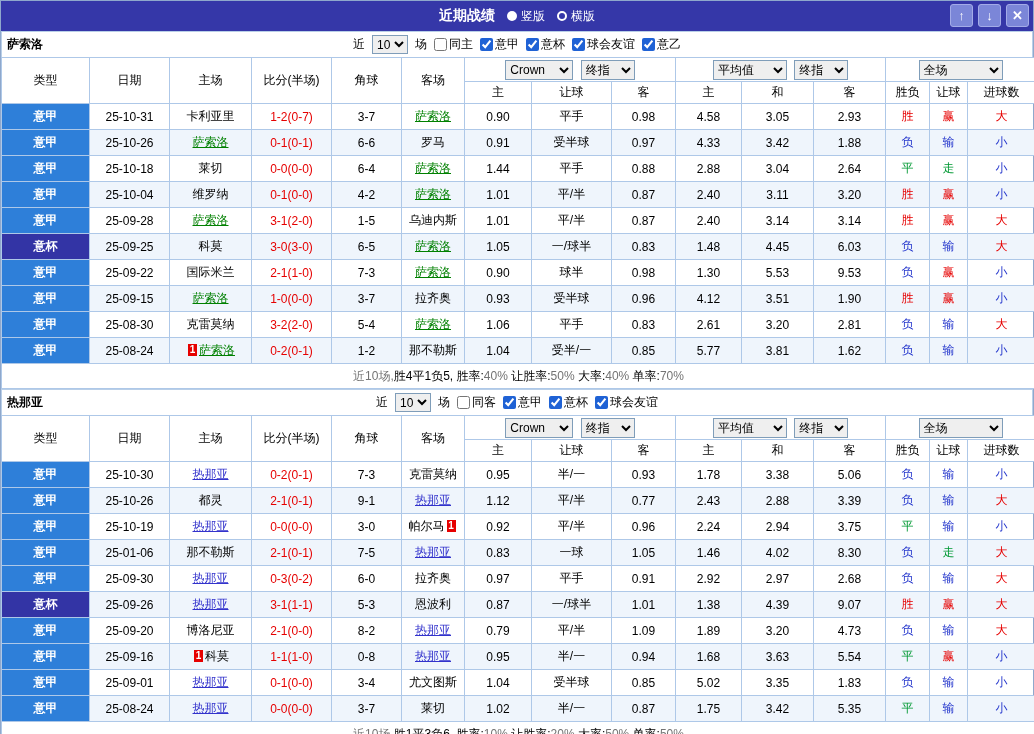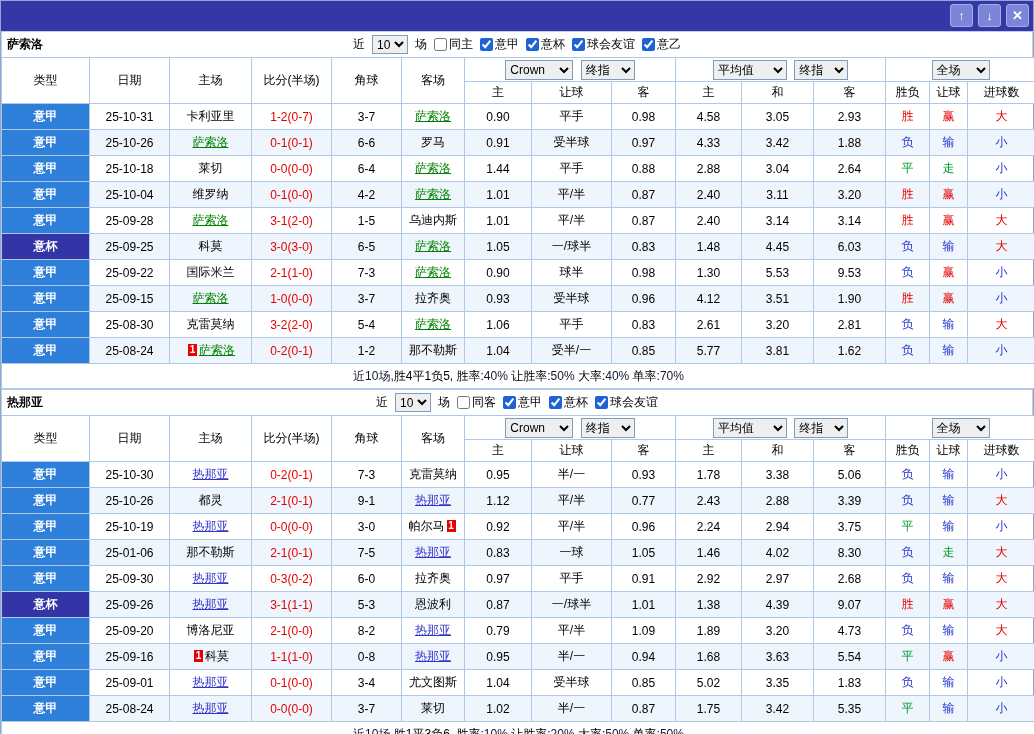--- a/index.html
+++ b/index.html
@@ -26,37 +26,48 @@
   .filters select{font-size:12px;height:19px;border:1px solid #7f9db9}
   .filters label.chk{display:inline-flex;align-items:center;gap:2px;cursor:pointer}
   .filters input[type=checkbox]{width:13px;height:13px;accent-color:#1f62d5;cursor:pointer}
 
   
   table.stats{width:100%;border-collapse:collapse;table-layout:fixed;font-size:12px}
   .stats th,.stats td{border:1px solid #aec8e8;text-align:center;padding:0 1px;height:26px;overflow:hidden;white-space:nowrap}
   .stats thead th{font-weight:normal;background:#fff;height:22px}
   .stats thead tr.h1 th.selcell{height:24px}
   .selcell select{font-size:12px;height:20px;margin:0 2px;border:1px solid #7f9db9;vertical-align:middle}
-  .sel-odds{width:68px}.sel-final{width:54px}.sel-avg{width:74px}.sel-scope{width:58px}
+  .sel-odds{width:68px}.sel-final{width:54px}.sel-avg{width:74px}.sel-scope{width:84px}
   tbody tr:nth-child(even){background:#eff5fc}
   td.league{background:#2e7fd9;color:#fff;font-weight:bold}
   td.league.cup{background:#3334a5}
   td.score{color:#e60000}
   td.team span.focus{text-decoration:underline;cursor:pointer}
   td.res{font-weight:normal}
   .rc{display:inline-block;background:#e60000;color:#fff;font-size:10px;line-height:12px;min-width:9px;padding:0 1px;margin:0 2px;font-weight:bold;vertical-align:1px}
   tfoot td.summary{height:25px;background:#fff;font-size:12px}
   .summary span{display:inline}
-  .summary span.red{color:#0f172a}
+  .summary span.red{color:#737373}
 </style>
 </head>
 <body>
 
 <div class="wrap">
   <div class="titlebar">
+    <div class="titlebar-center">
+      <span class="title">近期战绩</span>
+      <label class="radio">
+        <span class="radio-dot filled"></span>
+        <span>竖版</span>
+      </label>
+      <label class="radio">
+        <span class="radio-dot ring"></span>
+        <span>横版</span>
+      </label>
+    </div>
     <div class="titlebar-right">
       <button class="tb-btn"><span>↑</span></button>
       <button class="tb-btn"><span>↓</span></button>
       <button class="tb-btn close"><span>✕</span></button>
     </div>
   </div>
   <div id="sections-host">
   <section class="team-section">
     <div class="filterbar">
       <span class="team-name">萨索洛</span>

